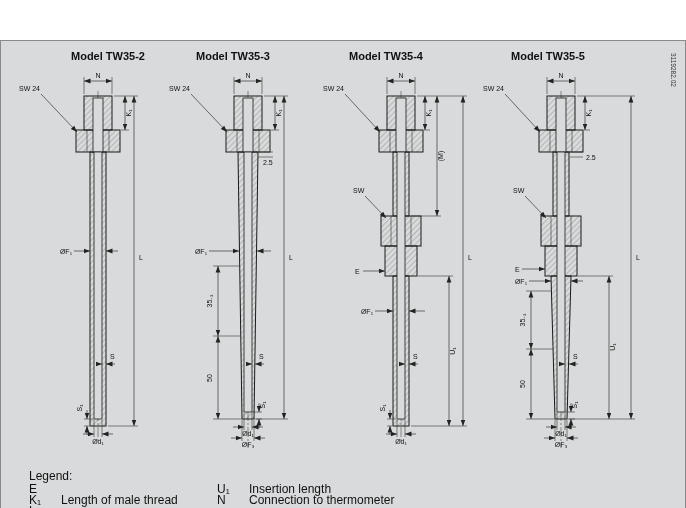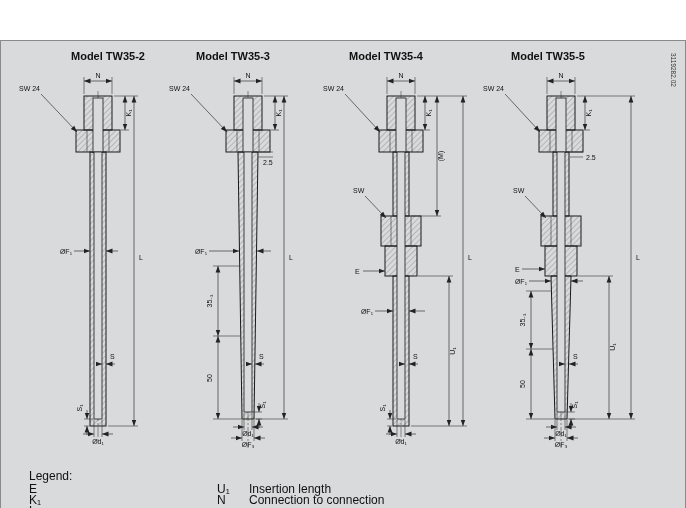--- a/index.html
+++ b/index.html
@@ -380,34 +380,35 @@
 
 <div class="legend">
   <div class="legend-title">Legend:</div>
   <div class="legend-cols">
     <div class="lcol c1">
       <div class="lrow">
         <span class="lkey">E</span>
       </div>
       <div class="lrow">
         <span class="lkey">K₁</span>
+        <span class="ldesc">Length of male thread</span>
       </div>
       <div class="lrow">
         <span class="lkey">L</span>
       </div>
       <div class="lrow">
         <span class="lkey">M</span>
       </div>
     </div>
     <div class="lcol c2">
       <div class="lrow">
         <span class="lkey">U₁</span>
         <span class="ldesc">Insertion length</span>
       </div>
       <div class="lrow">
         <span class="lkey">N</span>
-        <span class="ldesc">Connection to connection</span>
+        <span class="ldesc">Connection to thermometer</span>
       </div>
     </div>
   </div>
 </div>
 
 </div>
 
 </body></html>

